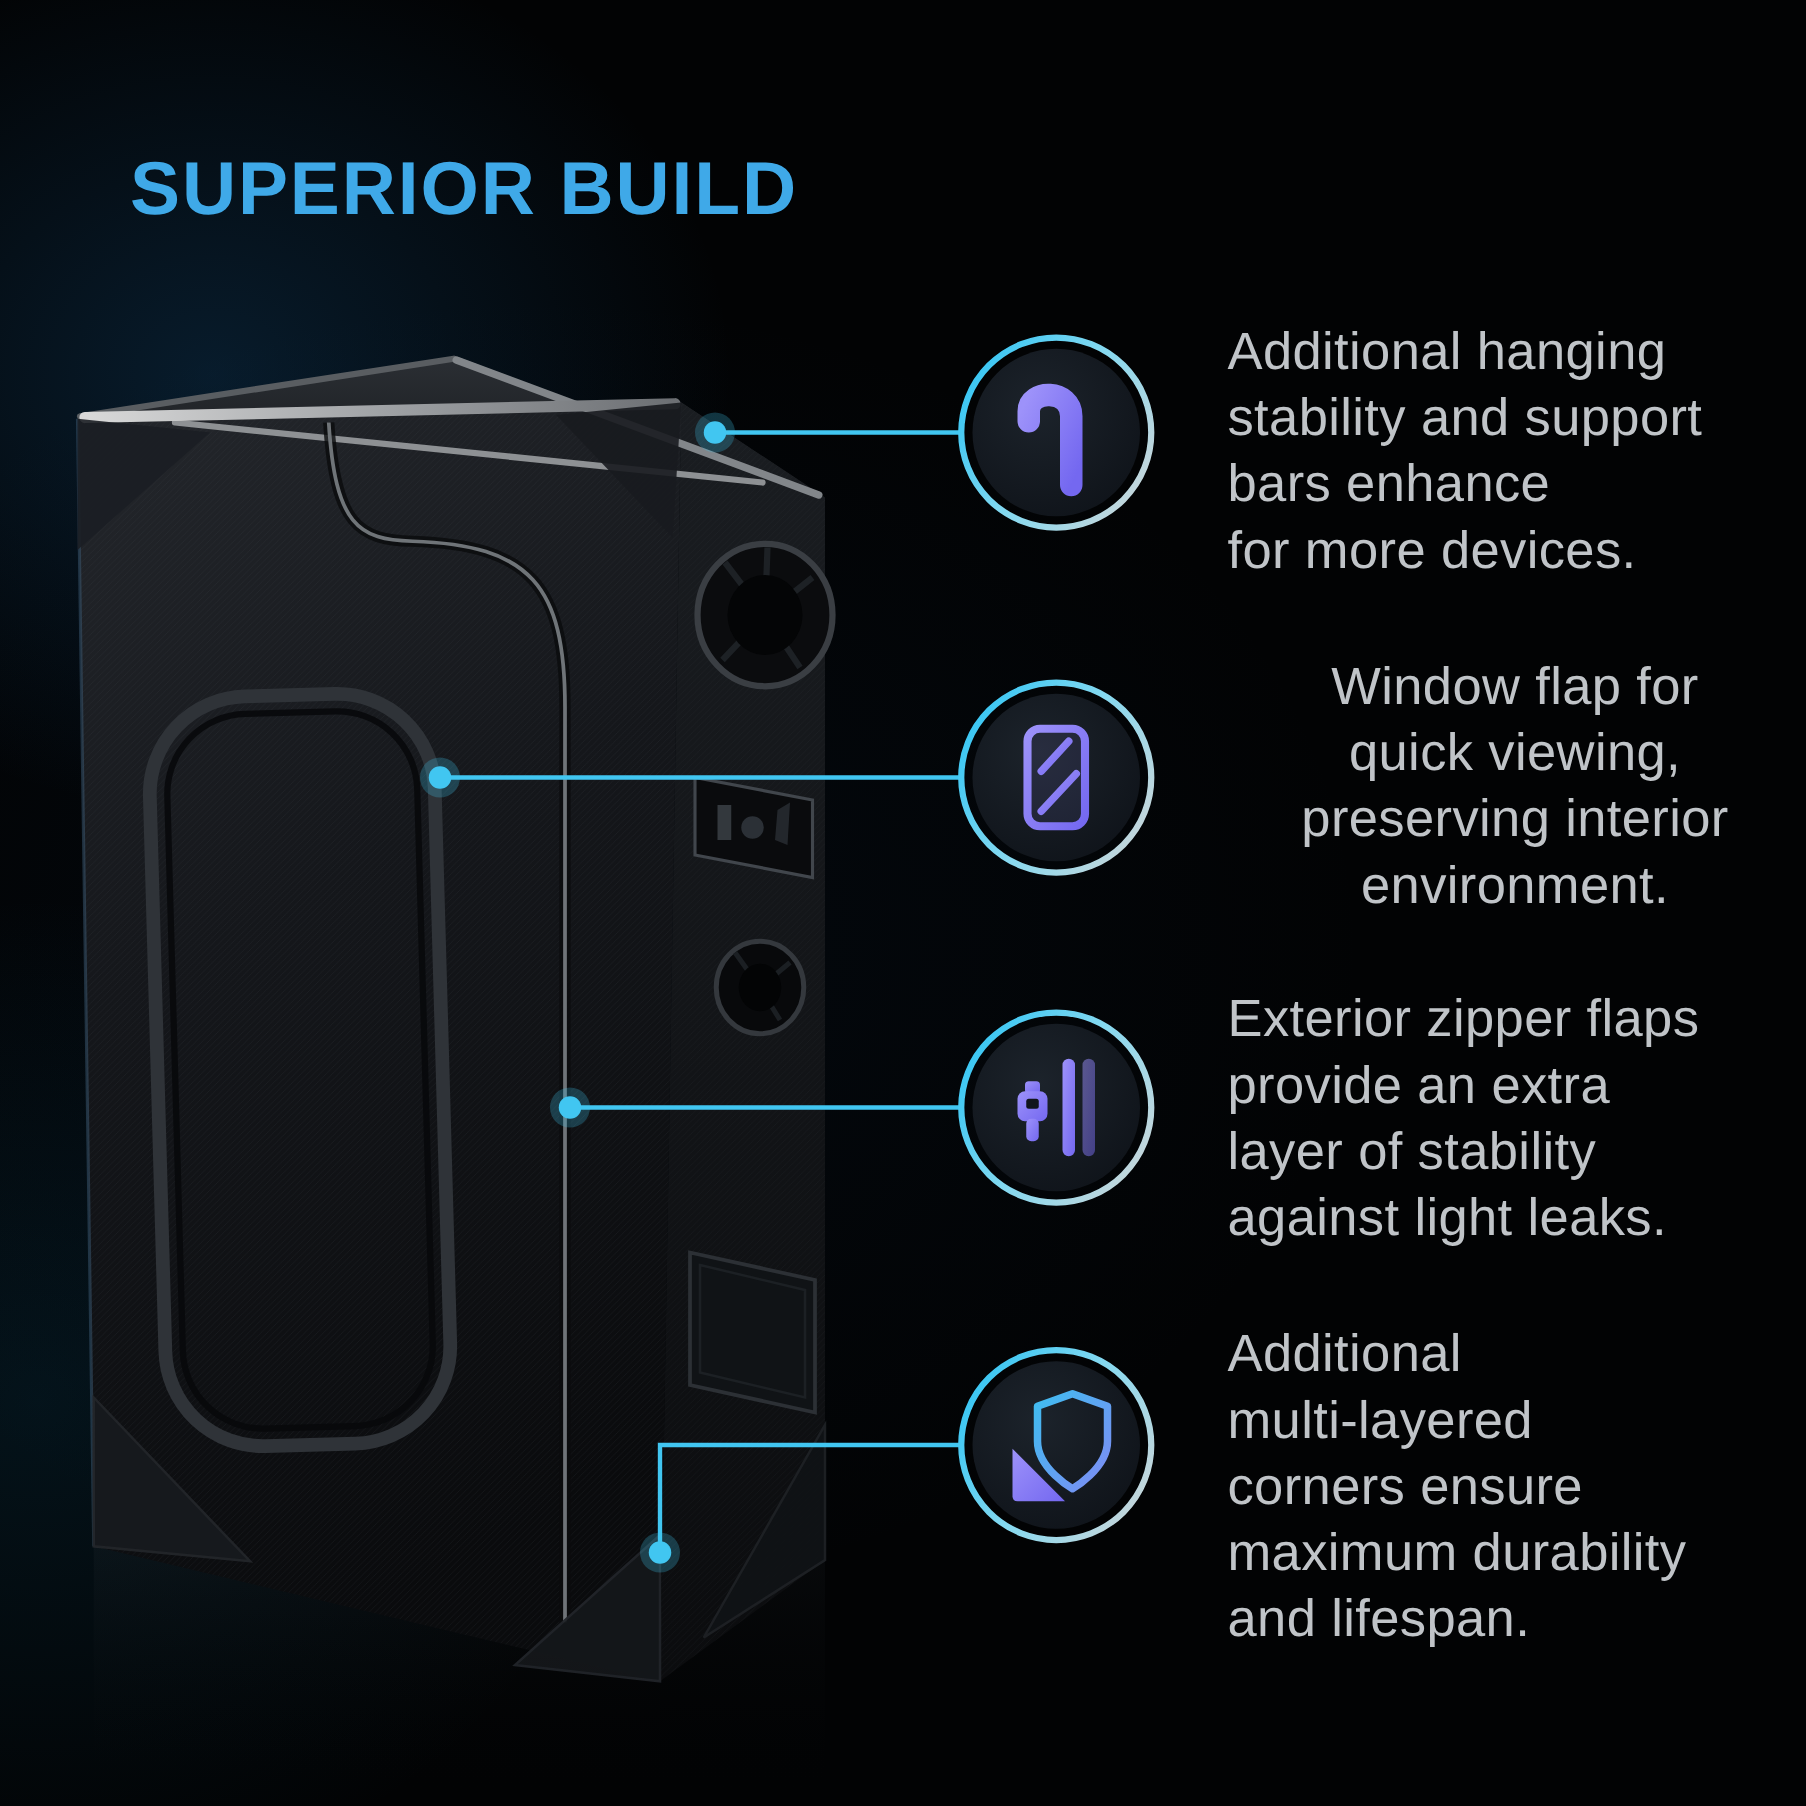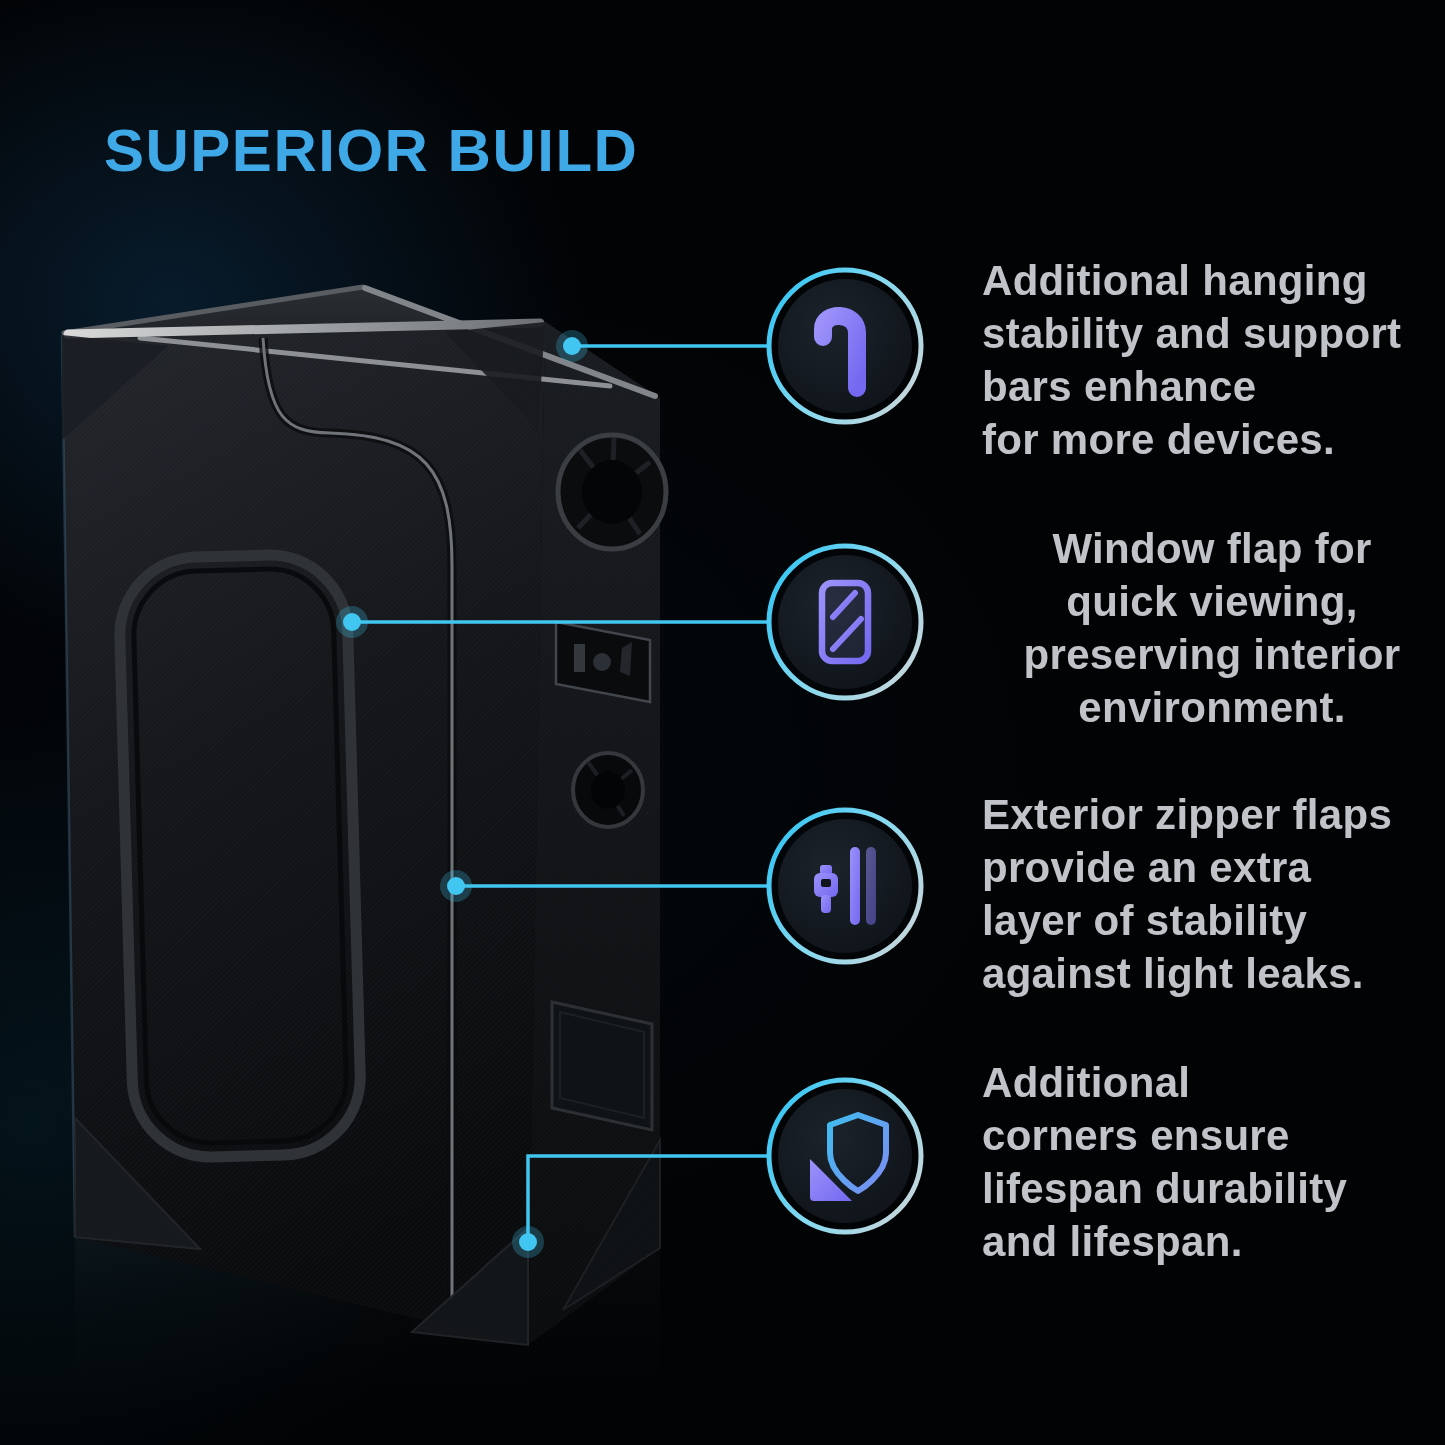--- a/index.html
+++ b/index.html
@@ -14,21 +14,21 @@
   }
   .title {
     position:absolute; left:88px; top:100px; margin:16px;
     font-size:60px; font-weight:700; letter-spacing:1.5px;
     color:#3fa9e8;
   }
   .scene { position:absolute; left:0; top:0; }
   .feature-icon { position:absolute; left:760px; width:170px; height:170px; }
   .feature-text {
     position:absolute; left:982px; width:460px;
-    color:#c0c4c8; font-size:42px; line-height:53px; letter-spacing:0.3px; font-weight:700;
+    color:#c0c4c8; font-size:42px; line-height:53px; letter-spacing:0.3px; font-weight:400;
   }
   .feature-text div { white-space:nowrap; }
   .icon-1 { top:261px; } .text-1 { top:254px; }
   .icon-2 { top:537px; } .text-2 { top:522px;text-align:center; }
   .icon-3 { top:801px; } .text-3 { top:788px; }
   .icon-4 { top:1071px; } .text-4 { top:1056px; }
 </style>
 </head>
 <body>
 
@@ -263,18 +263,19 @@
         </linearGradient>
       </defs>
       <circle cx="85" cy="85" r="76" fill="none" stroke="url(#ring4)" stroke-width="5"></circle>
       <circle cx="85" cy="85" r="67" fill="url(#disc4)"></circle>
       <path d="M98,44 L126,54 L126,82 C126,104 98,120 98,120 C98,120 70,104 70,82 L70,54 Z" fill="none" stroke="url(#cyan4)" stroke-width="6" stroke-linejoin="round"></path>
       <path d="M50,88 L50,126 Q50,130 54,130 L92,130 Z" fill="url(#purple4)"></path>
     </svg>
   </div>
   <div class="feature-text text-4">
     <div>Additional</div>
+    <div>multi-layered</div>
     <div>corners ensure</div>
-    <div>lifespan durability</div>
+    <div>maximum durability</div>
     <div>and lifespan.</div>
   </div>
 
 </div>
 
 </body></html>

